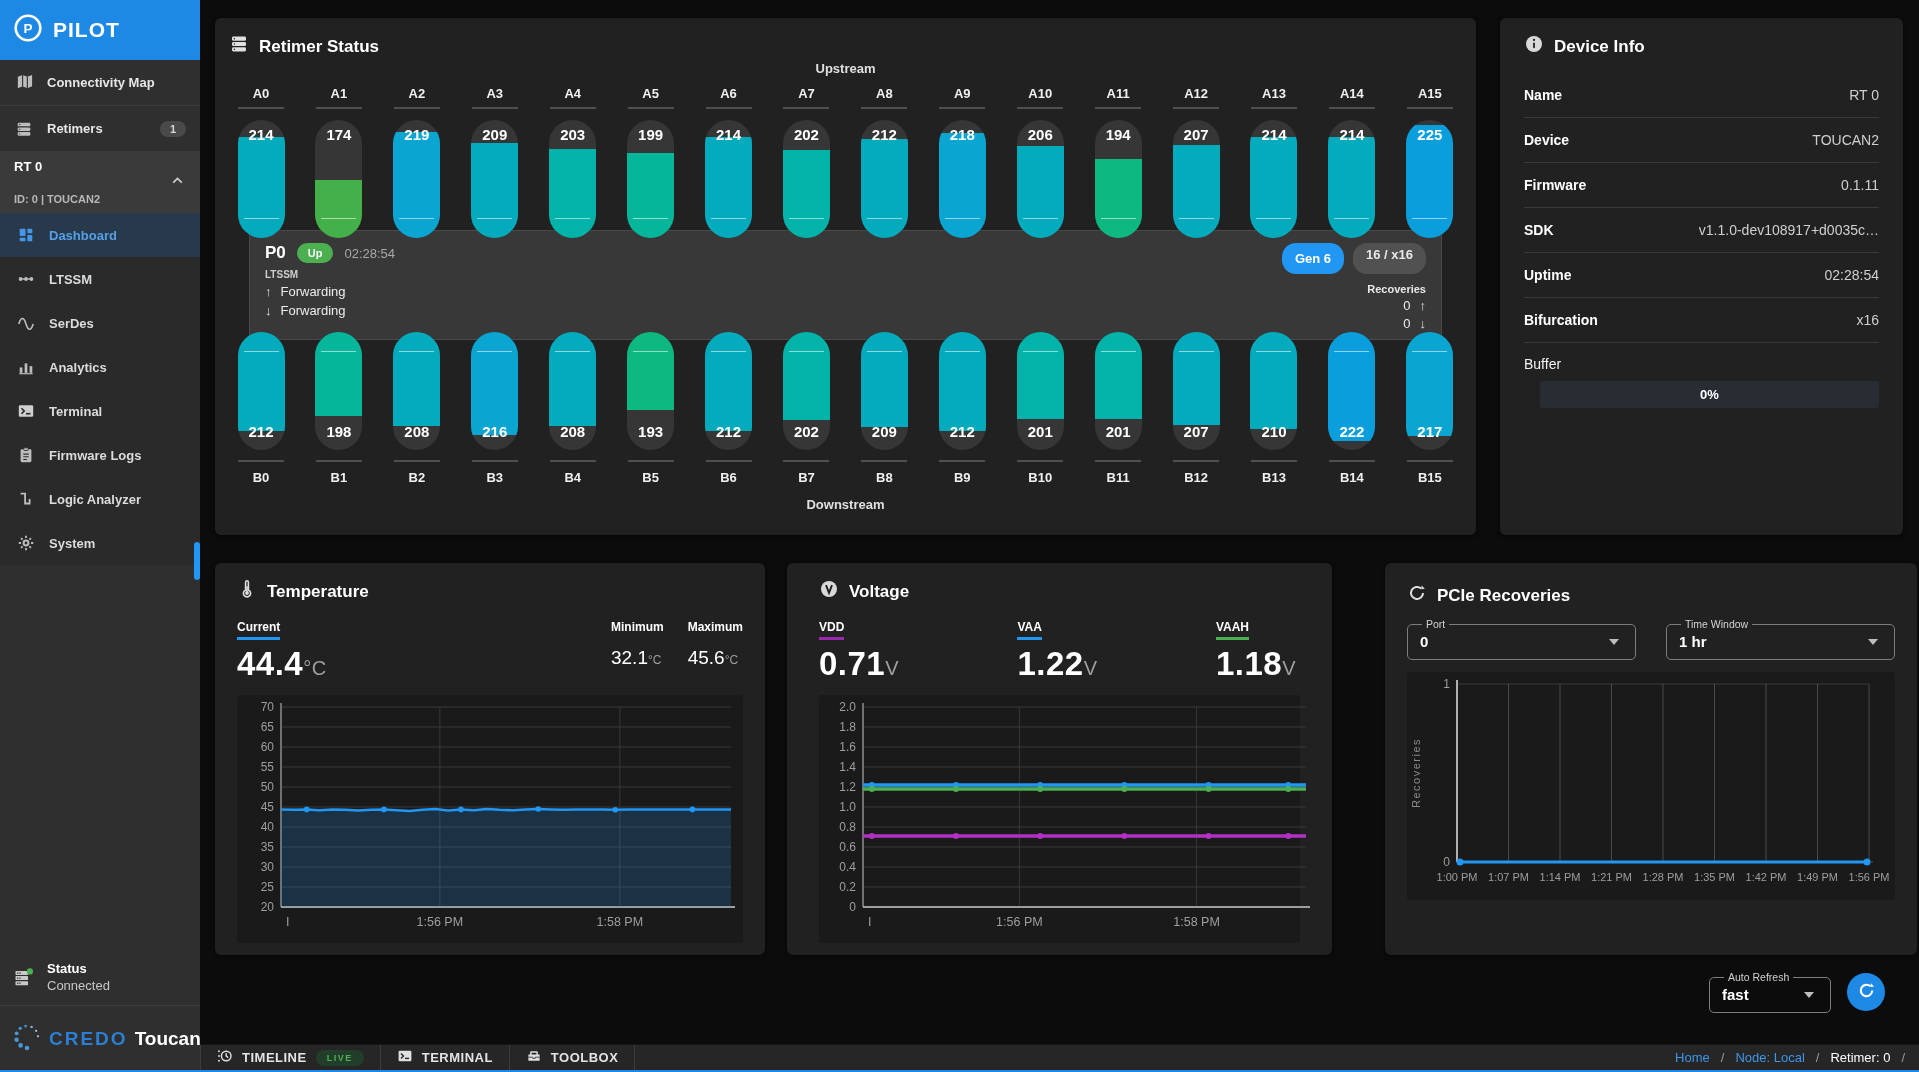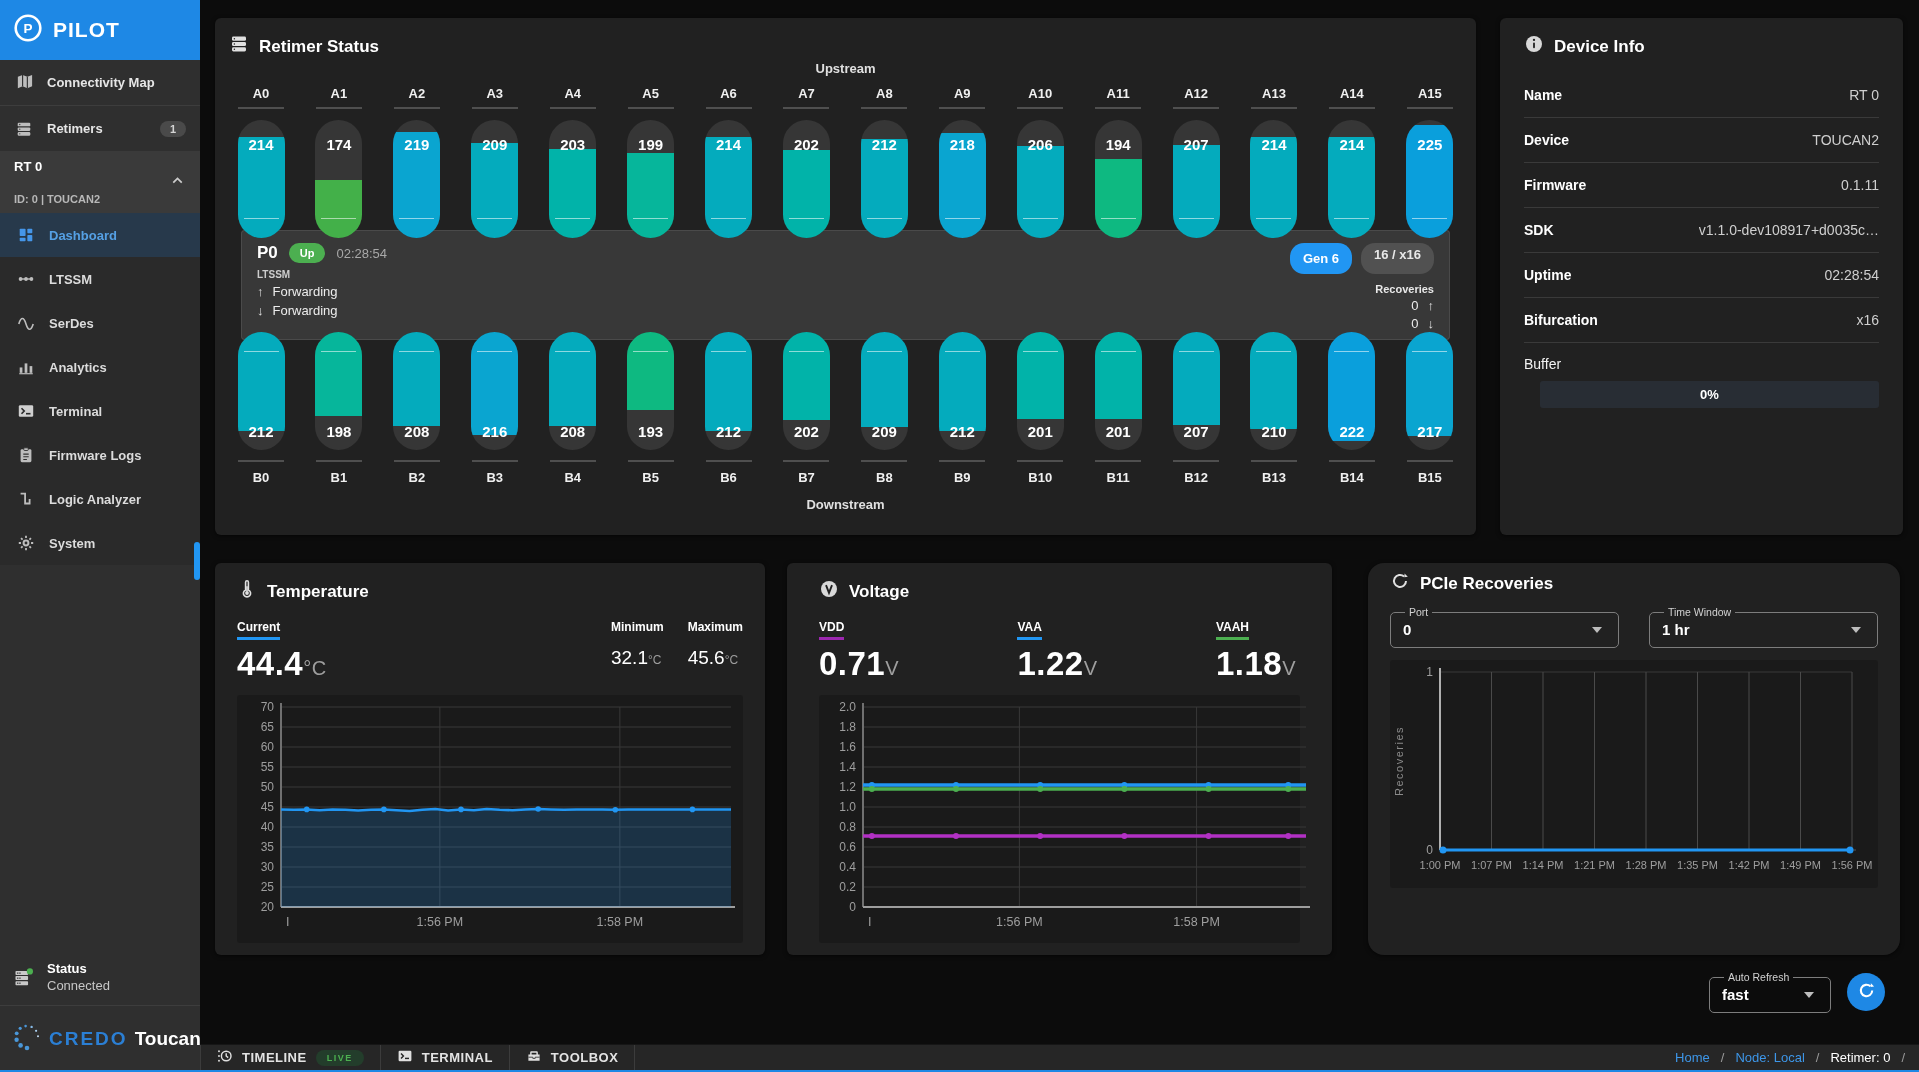--- a/index.html
+++ b/index.html
@@ -52,24 +52,24 @@
   .pill-col.up .pill-label { padding-bottom:6px; border-bottom:2px solid #4f4f4f; margin-bottom:11px; }
   .pill-col.down .pill-label { padding-top:8px; border-top:2px solid #4f4f4f; margin-top:10px; }
   .pill { position:relative; width:47px; height:118px; border-radius:24px; background:#363636; overflow:hidden; cursor:pointer; }
   .pill-fill { position:absolute; left:0; right:0; }
   .pill-col.up .pill-fill { bottom:0; }
   .pill-col.down .pill-fill { top:0; }
   .pill-marker { position:absolute; left:6px; right:6px; height:1px; background:rgba(255,255,255,.55); }
   .pill-col.up .pill-marker { bottom:19px; }
   .pill-col.down .pill-marker { top:19px; }
   .pill-value { position:absolute; width:100%; text-align:center; font-size:15px; font-weight:bold; color:#fff; }
-  .pill-col.up .pill-value { top:16px; }
+  .pill-col.up .pill-value { top:6px; }
   .pill-col.down .pill-value { bottom:10px; }
 
-  .p0-box { position:relative; z-index:1; margin:-8px 12px; background:#383838;
+  .p0-box { position:relative; z-index:1; margin:-8px 20px; background:#383838;
     border-radius:4px; box-shadow:inset 0 0 0 1px #4a4a4a; padding:13px 16px 9px;
     display:flex; justify-content:space-between; min-height:96px; }
   .p0-row1 { display:flex; align-items:center; gap:11px; }
   .p0-name { font-size:17px; font-weight:bold; color:#fff; }
   .up-badge { background:#4caf50; color:#fff; font-size:11px; font-weight:bold; padding:4px 11px; border-radius:12px; }
   .p0-time { font-size:13px; color:#a8a8a8; }
   .ltssm-lbl { font-size:10px; font-weight:bold; color:#cdcdcd; margin-top:6px; }
   .fwd { display:flex; align-items:center; gap:9px; font-size:13px; color:#ececec; margin-top:4px; }
   .arrow { font-size:13px; color:#e0e0e0; }
   .p0-right { display:flex; flex-direction:column; align-items:flex-end; }
@@ -87,21 +87,21 @@
   .dev-label { font-weight:bold; color:#fff; }
   .dev-value { color:#cfcfcf; max-width:265px; overflow:hidden; text-overflow:ellipsis; white-space:nowrap; }
   .buffer-label { margin-top:13px; font-size:14px; color:#f2f2f2; }
   .buffer-bar { margin-top:9px; margin-left:16px; height:27px; background:#282d34; border-radius:3px;
     display:flex; align-items:center; justify-content:center; font-size:13px; font-weight:bold; color:#fff; }
 
   
   .row2 { display:flex; margin-top:28px; height:392px; }
   .temp-panel  { width:550px; padding:16px 22px; }
   .volt-panel  { width:545px; margin-left:22px; padding:16px 32px; }
-  .pcie-panel  { width:532px; margin-left:36px; padding:8px 22px;border-radius:16px; }
+  .pcie-panel  { width:532px; margin-left:53px; padding:20px 22px; }
   .metric-row { display:flex; align-items:flex-start; margin-top:13px; }
   .m-label { display:inline-block; font-size:12px; font-weight:bold; color:#fff; padding-bottom:3px;
     border-bottom:3px solid transparent; }
   .m-value { font-size:33px; font-weight:bold; color:#fff; margin-top:5px; letter-spacing:.5px; }
   .m-value .unit { font-size:20px; color:#9e9e9e; font-weight:normal; }
   .m-small { text-align:left; margin-left:24px; }
   .m-small .s-value { font-size:19px; color:#fff; margin-top:7px; }
   .m-small .s-unit { font-size:12px; color:#9e9e9e; }
   .minmax { margin-left:auto; display:flex; }
   .vmetrics { display:flex; justify-content:space-between; margin-top:13px; padding-right:4px; }

